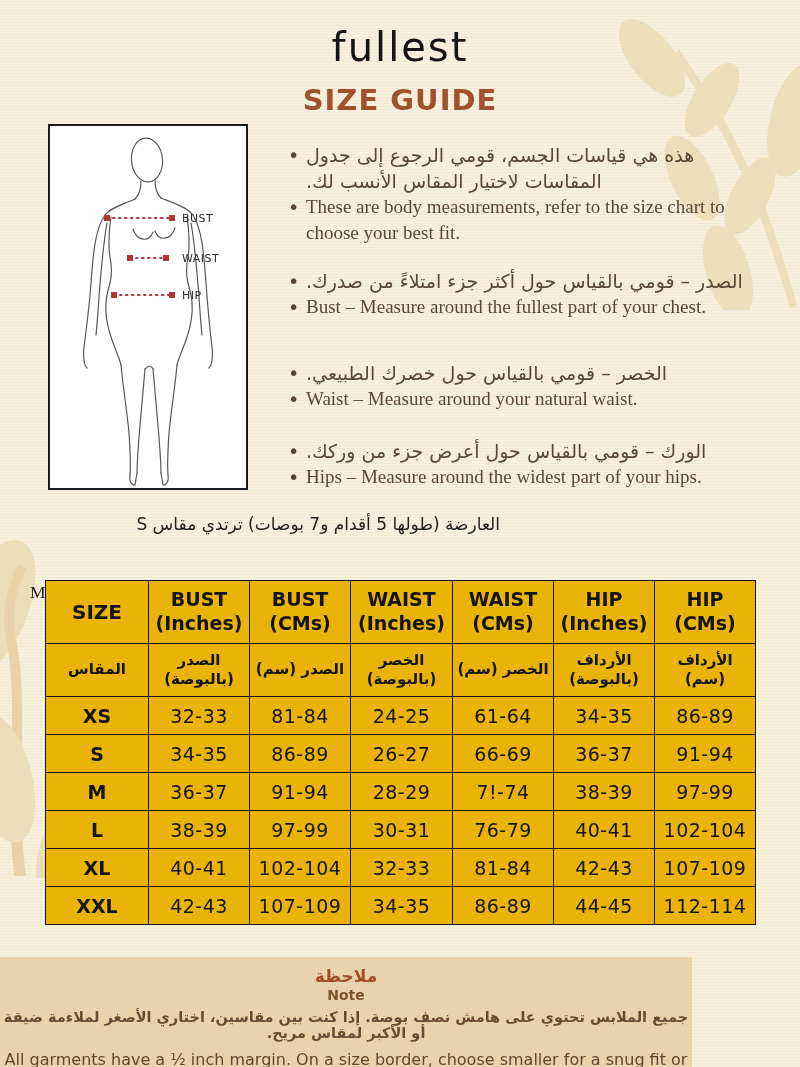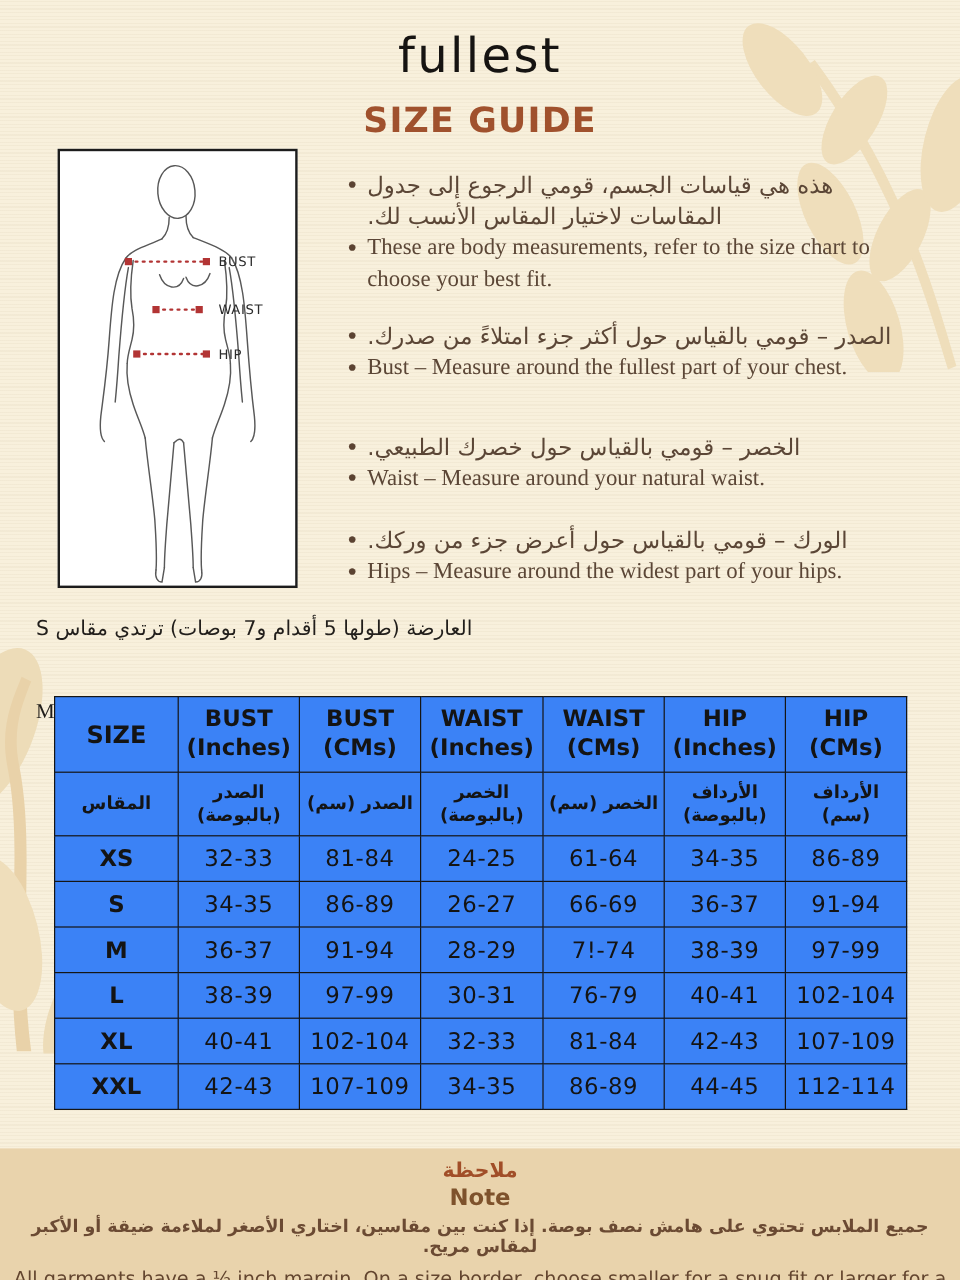--- a/index.html
+++ b/index.html
@@ -27,38 +27,38 @@
   .b-item{display:flex;align-items:flex-start;margin-bottom:0;}
   .b-dot{width:18px;flex:0 0 18px;color:#5b4332;font-size:19px;line-height:26px;}
   .b-txt{flex:1;font-size:19px;line-height:26px;color:#5b4636;}
   .b-txt.ar{direction:rtl;text-align:left;font-family:"DejaVu Sans", sans-serif;}
   .b-txt.en{font-family:"Liberation Serif", serif;}
   .gap-after-1{margin-bottom:22px;}
   .gap-after-2{margin-bottom:40px;}
   .gap-after-3{margin-bottom:26px;}
 
   .model-note{position:absolute;left:30px;top:512px;width:470px;color:#211e1b;}
-  .model-ar{direction:rtl;text-align:left;font-size:17px;line-height:24px;font-family:"DejaVu Sans", sans-serif;}
+  .model-ar{direction:rtl;text-align:right;font-size:17px;line-height:24px;font-family:"DejaVu Sans", sans-serif;}
   .model-en{font-size:17.5px;line-height:24px;font-family:"Liberation Serif", serif;margin-top:44px;}
 
   table.size-table{position:absolute;left:45px;top:580px;width:710px;height:272px;
-    border-collapse:collapse;table-layout:fixed;background:#3b82f6;}
+    border-collapse:collapse;table-layout:fixed;background:#eab308;}
   table.size-table td,table.size-table th{border:1.6px solid #151515;text-align:center;
     vertical-align:middle;padding:0;color:#141414;}
   .th-en{font-size:19px;font-weight:700;line-height:1.25;white-space:pre-line;height:62px;}
   .th-size{font-size:20px;font-weight:700;}
   .th-ar{font-size:15px;font-weight:700;line-height:1.3;white-space:pre-line;height:52px;direction:rtl;}
   .td-size{font-weight:700;font-size:19px;}
   .td-val{font-size:19px;font-weight:400;letter-spacing:0.5px;margin-left:22px;}
   table.size-table tr.data-row{height:38px;}
 
-  .note-band{position:absolute;left:0;top:957px;width:800px;height:110px;
+  .note-band{position:absolute;left:0;top:957px;width:692px;height:110px;
     background:#e9d3ac;text-align:center;box-sizing:border-box;padding-top:9px;}
   .note-title-ar{font-size:17px;font-weight:700;color:#a14e28;direction:rtl;margin-bottom:1px;}
-  .note-title-en{font-size:19px;font-weight:700;color:#7e522c;margin-bottom:6px;}
+  .note-title-en{font-size:14px;font-weight:700;color:#7e522c;margin-bottom:6px;}
   .note-body-ar{font-size:14.5px;font-weight:600;color:#6b4a33;direction:rtl;margin-bottom:9px;}
   .note-body-en{font-size:16px;color:#63452f;}
 </style>
 </head>
 <body>
 
 <svg class="deco" style="right:0;top:0;" width="200" height="310" viewBox="0 0 200 310">
   <g fill="#efdebb">
     <path d="M190,308 C168,235 142,150 72,55 L79,50 C150,146 176,232 197,305 Z"></path>
     <ellipse cx="52" cy="58" rx="22" ry="46" transform="rotate(-38 52 58)"></ellipse>

